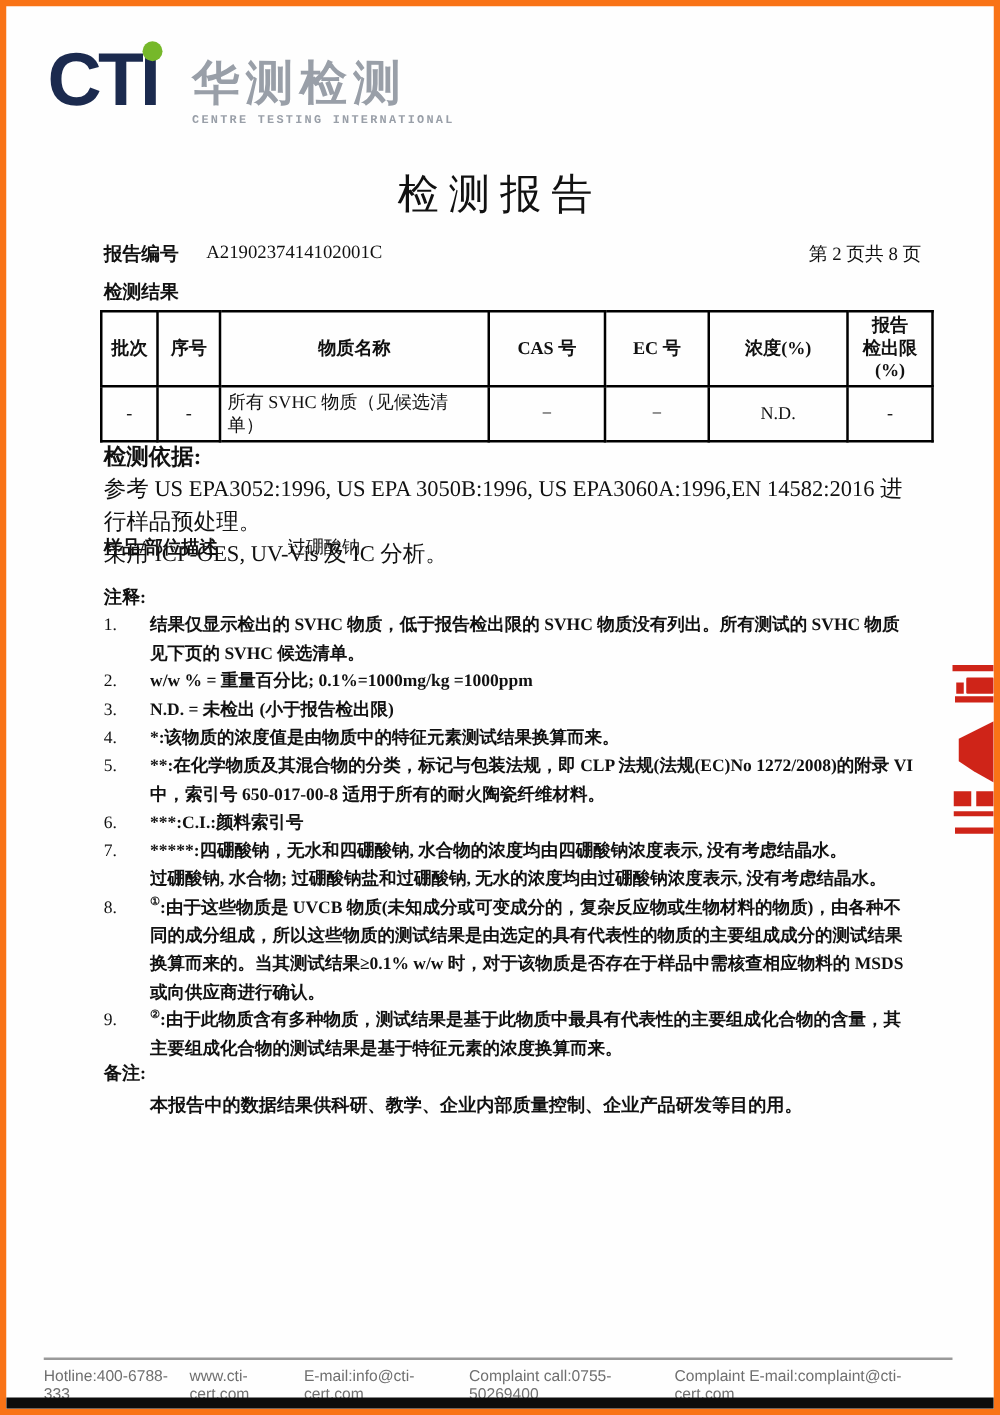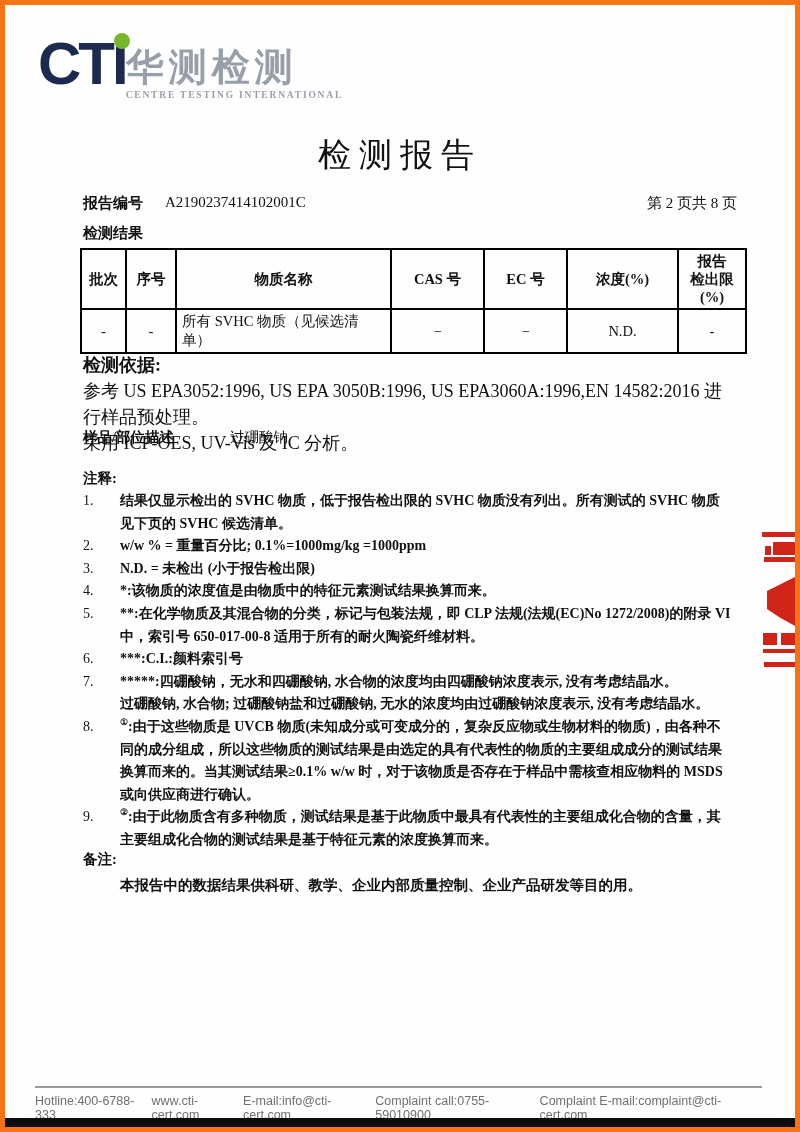--- a/index.html
+++ b/index.html
@@ -18,28 +18,28 @@
   .cti-text {
     font-family:"Liberation Sans","DejaVu Sans",sans-serif;
     font-weight:bold; font-size:60px; line-height:66px;
     color:#1b2a4e; letter-spacing:-3px;
   }
   .green-dot {
     position:absolute; top:2px; right:-4px;
     width:16px; height:16px; border-radius:50%;
     background:#76b82a;
   }
-  .logo-right { margin-left:0; padding-top:16px; }
+  .logo-right { margin-left:28px; padding-top:16px; }
   .logo-cn {
     font-family:"Liberation Sans","DejaVu Sans",sans-serif;
     font-weight:bold; font-size:38px; line-height:40px;
     color:#999fa8; letter-spacing:5px;
   }
   .logo-en {
-    font-family:Liberation Serif, serif;
+    font-family:Liberation Mono, monospace;
     font-weight:bold; font-size:9.5px; color:#999fa8;
     letter-spacing:1.8px; margin-top:3px;
   }
 
   
   .title {
     position:absolute; top:128px; left:0; width:100%;
     text-align:center; font-size:33px; font-weight:normal; letter-spacing:8px;
   }
   .report-row {
@@ -231,18 +231,18 @@
       <rect x="6" y="120" width="32" height="4"></rect>
       <rect x="7" y="133" width="31" height="5"></rect>
     </g>
   </svg>
 
   <div class="footer-divider"></div>
   <div class="footer">
     <span>Hotline:400-6788-333</span>
     <span>www.cti-cert.com</span>
     <span>E-mail:info@cti-cert.com</span>
-    <span>Complaint call:0755-59010900</span>
+    <span>Complaint call:0755-50269400</span>
     <span>Complaint E-mail:complaint@cti-cert.com</span>
   </div>
   <div class="bottom-bar"></div>
 
 </div>
 
 </body></html>

